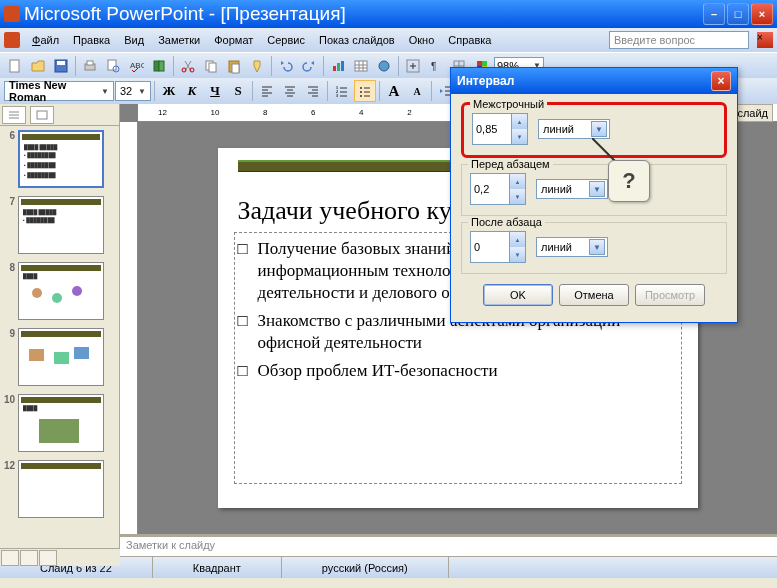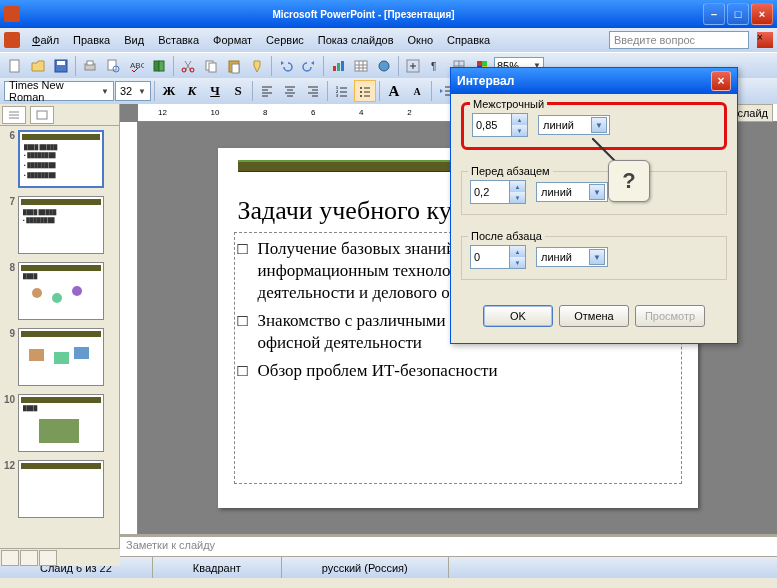--- a/index.html
+++ b/index.html
@@ -1,36 +1,36 @@
 <!DOCTYPE html>
 <html><head>
 <meta charset="utf-8">
 <style>
 * { box-sizing: border-box; margin: 0; padding: 0; }
 body { font-family: Tahoma, sans-serif; font-size: 11px; background: #ece9d8; width: 777px; height: 588px; overflow: hidden; position: relative; }
 .titlebar { height: 28px; background: linear-gradient(to bottom, #3a95ff, #0053e1); display: flex; align-items: center; padding: 0 4px; color: white; }
 .titlebar .app-icon { width: 16px; height: 16px; background: #d04a1f; margin-right: 4px; border-radius: 2px; }
-.titlebar .title { flex: 1; font-weight: bold; font-size: 10px; text-align: center; }
+.titlebar .title { flex: 1; font-weight: normal; font-size: 19px; }
 .titlebar .win-btns { display: flex; gap: 2px; }
 .titlebar .win-btn { width: 22px; height: 22px; border-radius: 3px; border: 1px solid #fff5; display: flex; align-items: center; justify-content: center; color: white; font-weight: bold; }
 .wb-min, .wb-max { background: linear-gradient(#3d8fff,#2265d5); }
 .wb-close { background: linear-gradient(#f06350,#c02a0f); }
 .menubar { height: 24px; background: linear-gradient(#e4ecf7,#c3d5ef); display: flex; align-items: center; padding: 8px 4px; gap: 2px; }
 .menubar .mi { padding: 2px 6px; cursor: default; }
 .menubar .mi u { text-decoration: underline; }
 .menubar .help-box { margin-left: auto; }
 .menubar .help-input { width: 140px; height: 18px; border: 1px solid #7b9ebd; font-size: 11px; padding: 0 4px; color: #888; }
 .ctrl-icon { width:16px; height:16px; background:#d04a1f; border-radius:2px; margin-right:4px; }
 .toolbar { height: 26px; background: linear-gradient(#e4ecf7,#c3d5ef); border-top: 1px solid #fff; display: flex; align-items: center; padding: 0 4px; gap: 1px; }
 .tb-btn { width: 22px; height: 22px; border: 1px solid transparent; display: flex; align-items: center; justify-content: center; }
 .tb-sep { width: 1px; height: 20px; background: #a0b0c8; margin: 0 2px; }
 .tb-ico { width: 16px; height: 16px; }
 .zoom-box { width: 50px; height: 18px; border: 1px solid #7b9ebd; background: white; font-size: 11px; padding: 0 2px; display: flex; align-items: center; }
 .fmtbar { height: 26px; background: linear-gradient(#e4ecf7,#c3d5ef); display: flex; align-items: center; padding: 0 4px; gap: 1px; }
-.font-sel { width: 110px; height: 20px; border: 1px solid #7b9ebd; background: white; font-size: 11px; padding: 0 4px; display: flex; align-items: center; }
+.font-sel { width: 110px; height: 20px; border: 1px solid #7b9ebd; background: white; font-size: 11px; padding: 0 4px; display: flex; align-items: center; font-weight: bold; }
 .size-sel { width: 36px; height: 20px; border: 1px solid #7b9ebd; background: white; font-size: 11px; padding: 0 4px; display: flex; align-items: center; }
 .dd-arrow { margin-left: auto; font-size: 8px; color: #444; }
 .fmt-btn { width: 22px; height: 22px; display: flex; align-items: center; justify-content: center; font-weight: bold; font-family: "Times New Roman"; font-size: 13px; }
 .workspace { display: flex; height: 452px; background: #ece9d8; }
 .thumb-panel { width: 120px; background: #ece9d8; border-right: 1px solid #aca899; overflow: hidden; }
 .thumb-tabs { height: 22px; display: flex; background: #ece9d8; border-bottom: 1px solid #aca899; }
 .thumb-tab { width: 24px; height: 18px; margin: 2px 2px 0; border: 1px solid #aca899; background: #fff; display:flex; align-items:center; justify-content:center; }
 .thumb-list { padding: 4px; }
 .thumb { display: flex; margin-bottom: 8px; }
 .thumb .num { width: 14px; font-size: 10px; font-weight: bold; color: #666; text-align: right; padding-right: 3px; }
@@ -54,24 +54,24 @@
 .textbox-border { position: absolute; border: 1px dashed #888; pointer-events: none; }
 .notes-area { height: 22px; background: white; border-top: 3px solid #aca899; padding: 2px 6px; color: #888; font-size: 11px; }
 .view-btns { position: absolute; bottom: 22px; left: 0; width: 120px; height: 18px; background: #ece9d8; border-top: 1px solid #aca899; display: flex; padding: 1px; gap: 1px; }
 .view-btn { width: 18px; height: 16px; border: 1px solid #aca899; background: #f5f3e9; }
 .statusbar { height: 22px; background: linear-gradient(#e4ecf7,#c3d5ef); border-top: 1px solid #aca899; display: flex; align-items: center; font-size: 11px; }
 .statusbar .cell { padding: 0 40px; border-right: 1px solid #aca899; height: 100%; display: flex; align-items: center; }
 .dialog { position: absolute; top: 67px; left: 450px; width: 288px; background: #ece9d8; border: 1px solid #0053e1; box-shadow: 2px 2px 6px rgba(0,0,0,0.3); }
 .dialog .dlg-title { height: 26px; background: linear-gradient(to bottom, #3a95ff, #0053e1); color: white; display: flex; align-items: center; padding: 0 6px; font-weight: bold; font-size: 12px; }
 .dialog .dlg-close { margin-left: auto; width: 20px; height: 20px; background: linear-gradient(#f06350,#c02a0f); border: 1px solid #fff8; border-radius: 3px; display: flex; align-items: center; justify-content: center; color: white; font-weight: bold; }
 .dialog .dlg-body { padding: 8px 10px; }
-.fieldset { border: 1px solid #d0c8b8; padding: 8px 8px 10px; margin-bottom: 21px; position: relative; display: flex; gap: 10px; align-items: center; }
+.fieldset { border: 1px solid #d0c8b8; padding: 8px 8px 10px; margin-bottom: 6px; position: relative; display: flex; gap: 10px; align-items: center; }
 .fieldset .legend { position: absolute; top: -7px; left: 6px; background: #ece9d8; padding: 0 3px; font-size: 11px; }
 .fieldset.highlighted { border: 3px solid #e01010; border-radius: 6px; }
-.spinner { display: flex; width: 56px; height: 24px; border: 1px solid #7b9ebd; background: white; }
+.spinner { display: flex; width: 56px; height: 32px; border: 1px solid #7b9ebd; background: white; }
 .spinner input { border: none; width: 38px; font-size: 11px; padding: 0 3px; outline: none; }
 .spinner .spin-btns { width: 16px; display: flex; flex-direction: column; }
 .spinner .sb { flex: 1; background: linear-gradient(#e6eefc,#b4cff1); border-left: 1px solid #7b9ebd; font-size: 6px; display: flex; align-items: center; justify-content: center; color: #3a6ea5; }
 .combo { display: flex; width: 72px; height: 20px; border: 1px solid #7b9ebd; background: white; align-items: center; padding: 0 2px 0 4px; font-size: 11px; }
 .combo .ca { margin-left: auto; width: 16px; height: 16px; background: linear-gradient(#e6eefc,#b4cff1); border: 1px solid #7b9ebd; display: flex; align-items: center; justify-content: center; font-size: 8px; color: #3a6ea5; }
 .dlg-btns { display: flex; gap: 6px; justify-content: center; padding: 4px 0 8px; }
 .dlg-btn { min-width: 70px; height: 22px; border: 1px solid #888; background: linear-gradient(#fff,#e6e2d6); font-size: 11px; border-radius: 3px; }
 .dlg-btn.default { border: 1px solid #4a7ac9; box-shadow: 0 0 0 1px #a4c0e8 inset; }
 .dlg-btn.disabled { color: #aaa; }
 .callout { position: absolute; top: 160px; left: 608px; width: 42px; height: 42px; background: #f5f3e4; border: 1px solid #888; border-radius: 6px; display: flex; align-items: center; justify-content: center; font-size: 22px; font-weight: bold; color: #444; box-shadow: 1px 1px 3px rgba(0,0,0,0.3); }
@@ -91,21 +91,21 @@
     <div class="win-btn wb-max">□</div>
     <div class="win-btn wb-close">×</div>
   </div>
 </div>
 
 <div class="menubar">
   <div class="ctrl-icon"></div>
   <div class="mi"><u>Ф</u><span></span>айл</div>
   <div class="mi">Правка</div>
   <div class="mi">Вид</div>
-  <div class="mi">Вставка</div>
+  <div class="mi">Заметки</div>
   <div class="mi">Формат</div>
   <div class="mi">Сервис</div>
   <div class="mi">Показ слайдов</div>
   <div class="mi">Окно</div>
   <div class="mi">Справка</div>
   <div class="help-box">
     <input class="help-input" value="Введите вопрос" style="">
   </div>
   <div class="win-btn wb-close" style="width:16px;height:16px;margin-left:6px;font-size:10px">×</div>
 </div>
@@ -229,21 +229,21 @@
     </div>
   <div class="tb-btn">
       <svg class="tb-ico" viewBox="0 0 16 16">
         <rect x="3" y="3" width="5" height="5" fill="#c33"></rect>
         <rect x="8" y="3" width="5" height="5" fill="#3c3"></rect>
         <rect x="3" y="8" width="5" height="5" fill="#33c"></rect>
         <rect x="8" y="8" width="5" height="5" fill="#cc3"></rect>
       </svg>
     </div>
   <div class="zoom-box">
-      <span>85%</span>
+      <span>98%</span>
       <span class="dd-arrow">▼</span>
     </div>
 </div>
 
 <div class="fmtbar">
   <div class="font-sel">
       <span>Times New Roman</span>
       <span class="dd-arrow">▼</span>
     </div>
   <div class="size-sel">

